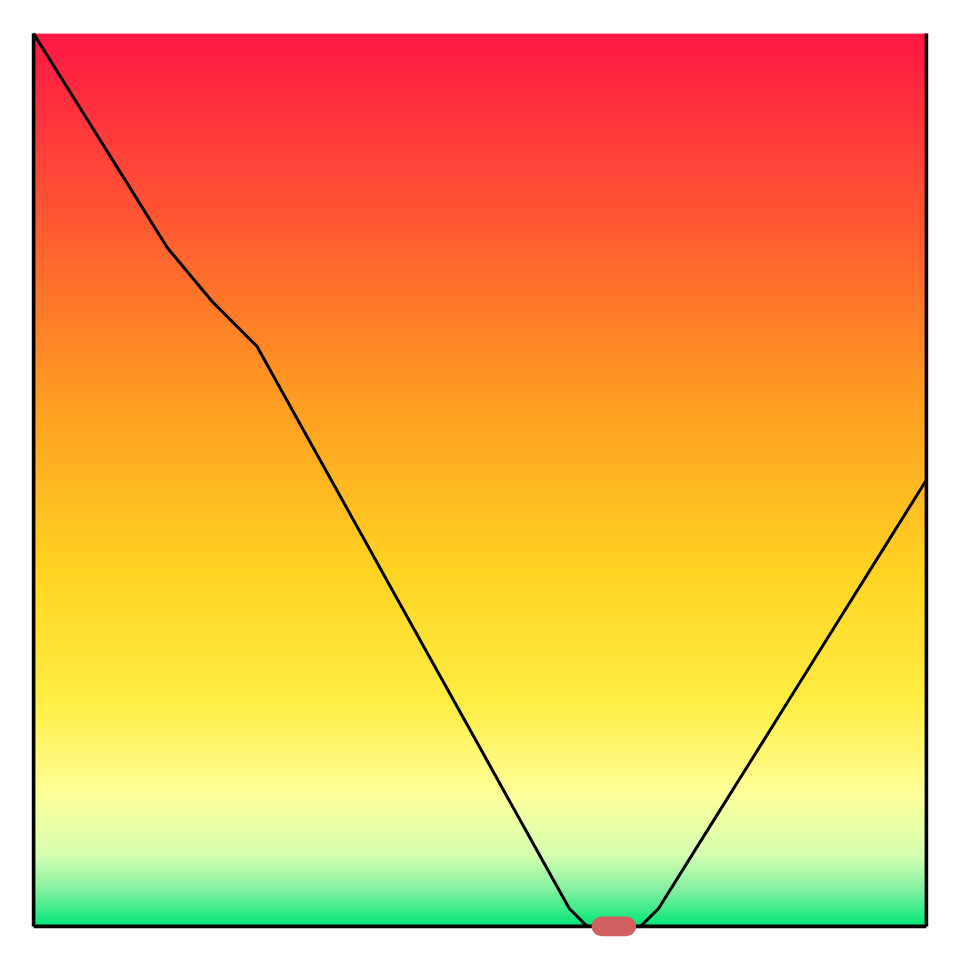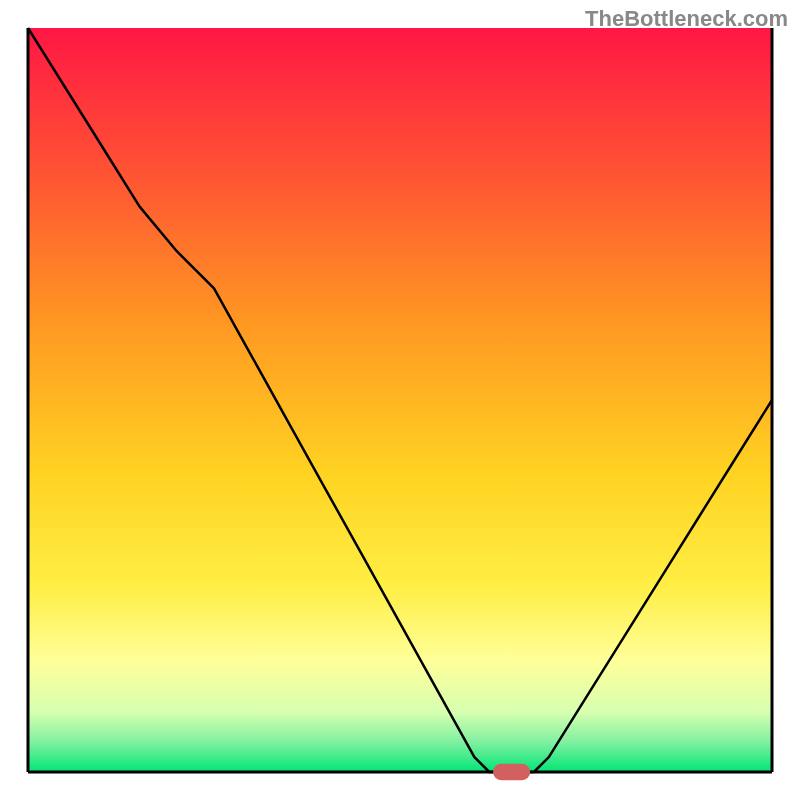--- a/index.html
+++ b/index.html
@@ -25,21 +25,20 @@
     z-index: 20;
   }
   .chart-svg {
     display: block;
   }
 </style>
 </head>
 <body>
 
 <div class="container">
-  <div class="watermark">TheBottleneck.com</div>
   <svg id="chart" class="chart-svg" width="800" height="800">
       <defs>
         <linearGradient id="bg-grad" x1="0" y1="0" x2="0" y2="1">
           <stop offset="0%" stop-color="#ff1744"></stop>
           <stop offset="20%" stop-color="#ff5533"></stop>
           <stop offset="40%" stop-color="#ff9922"></stop>
           <stop offset="60%" stop-color="#ffd322"></stop>
           <stop offset="75%" stop-color="#ffee44"></stop>
           <stop offset="85%" stop-color="#ffff99"></stop>
           <stop offset="92%" stop-color="#d6ffb0"></stop>

